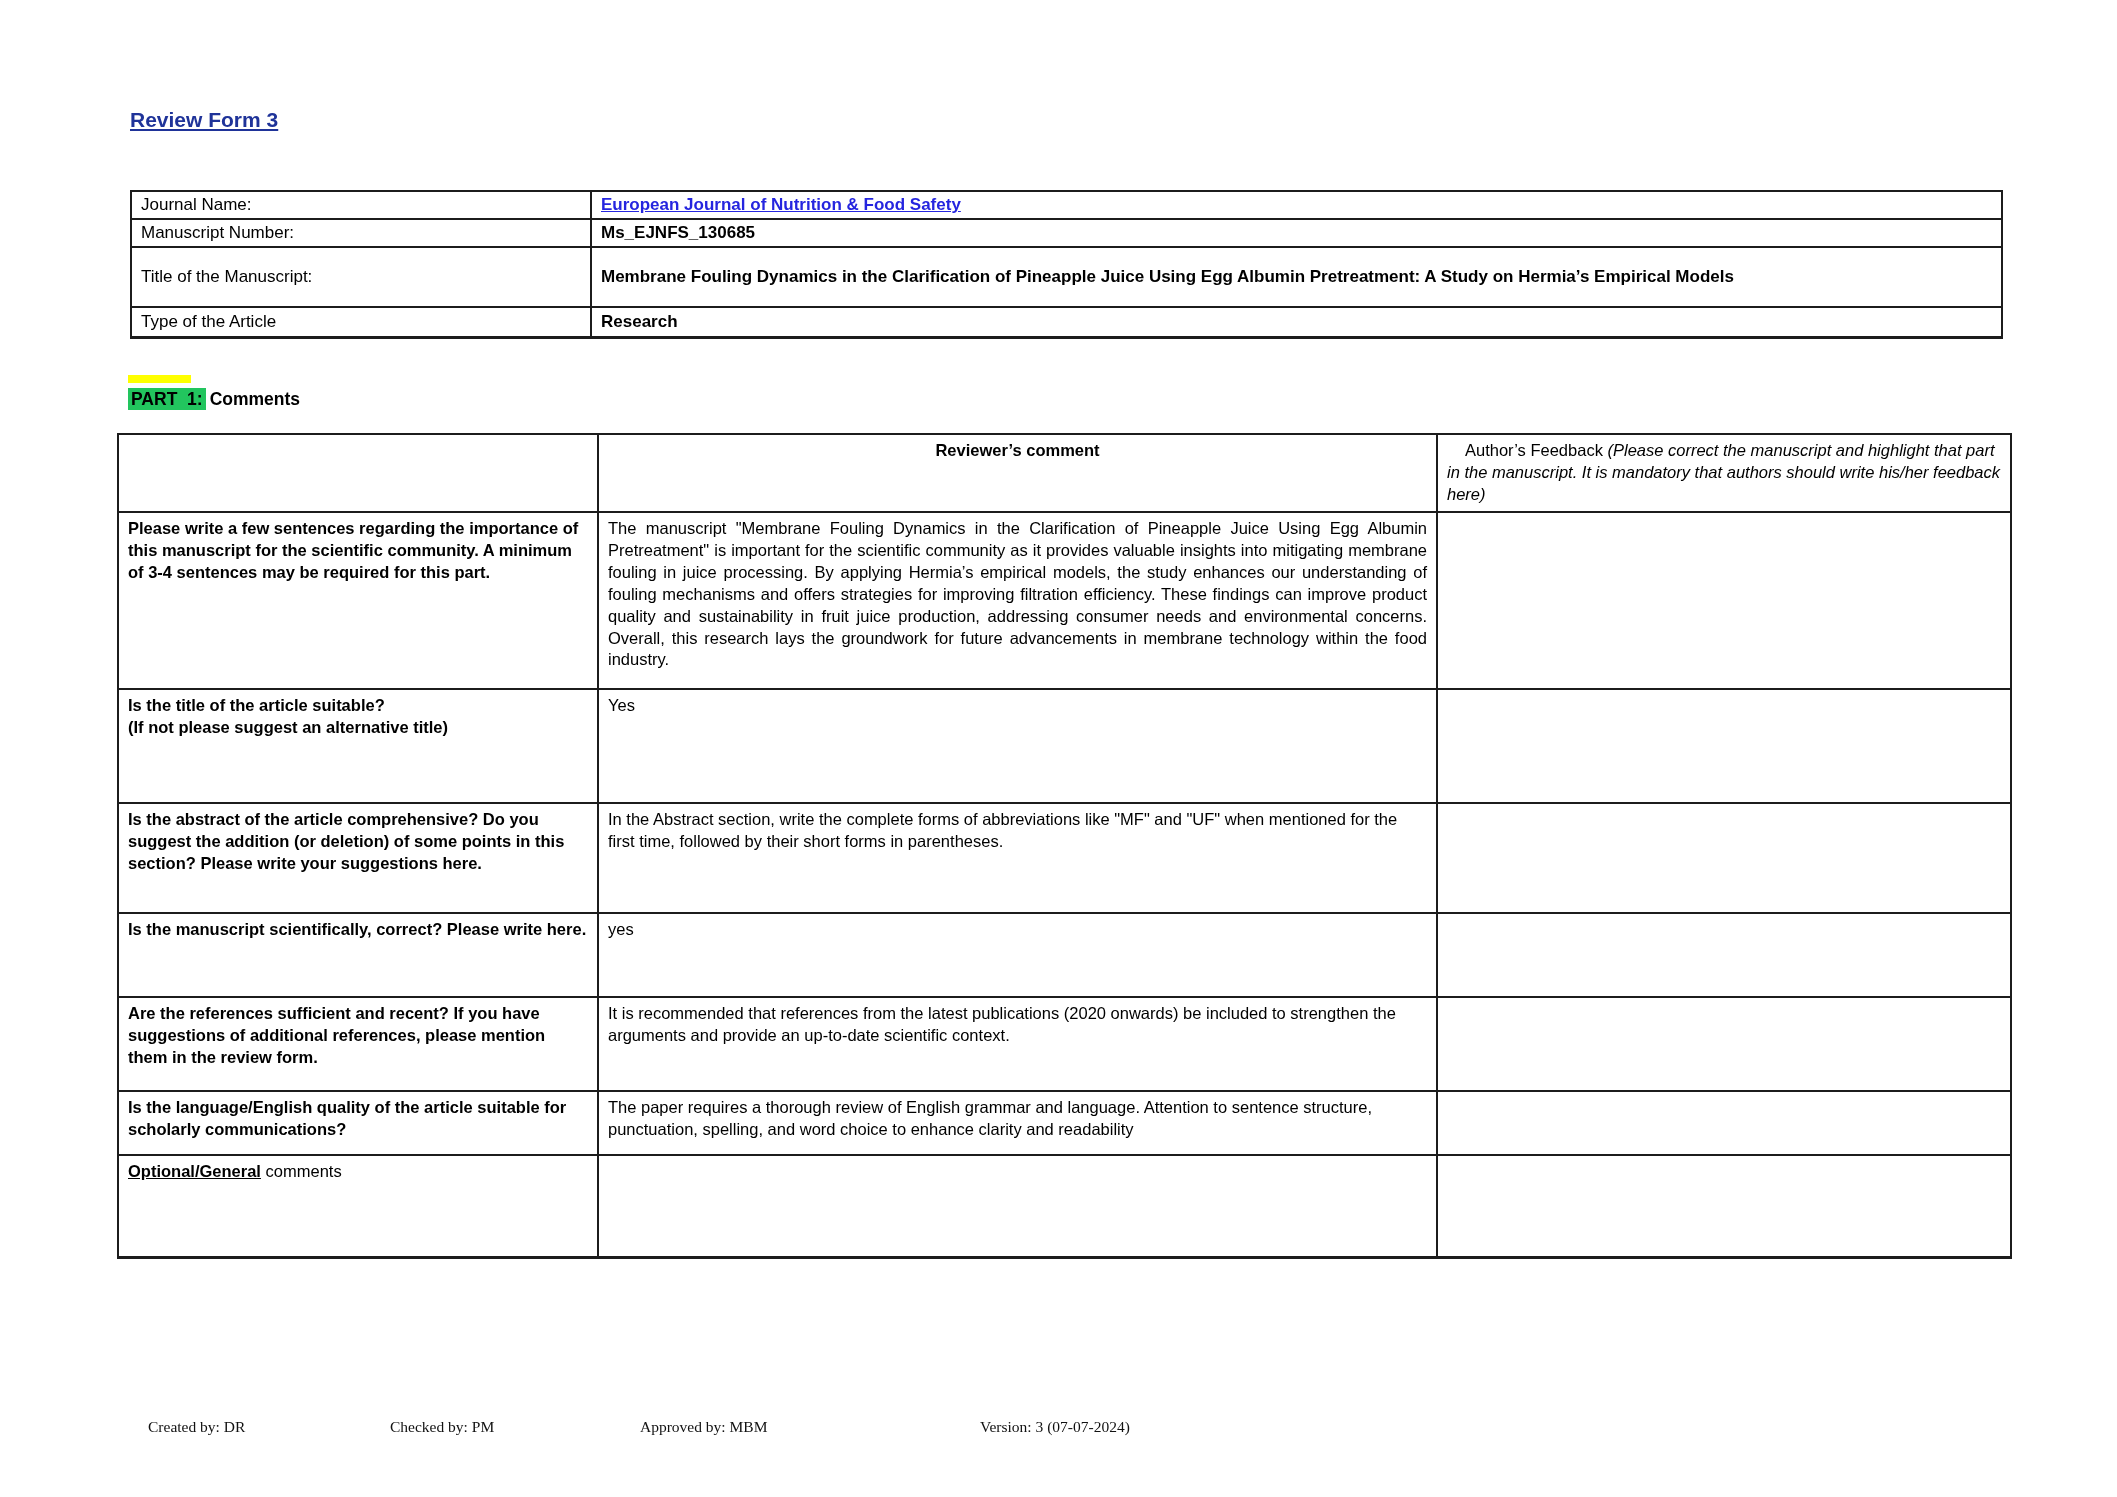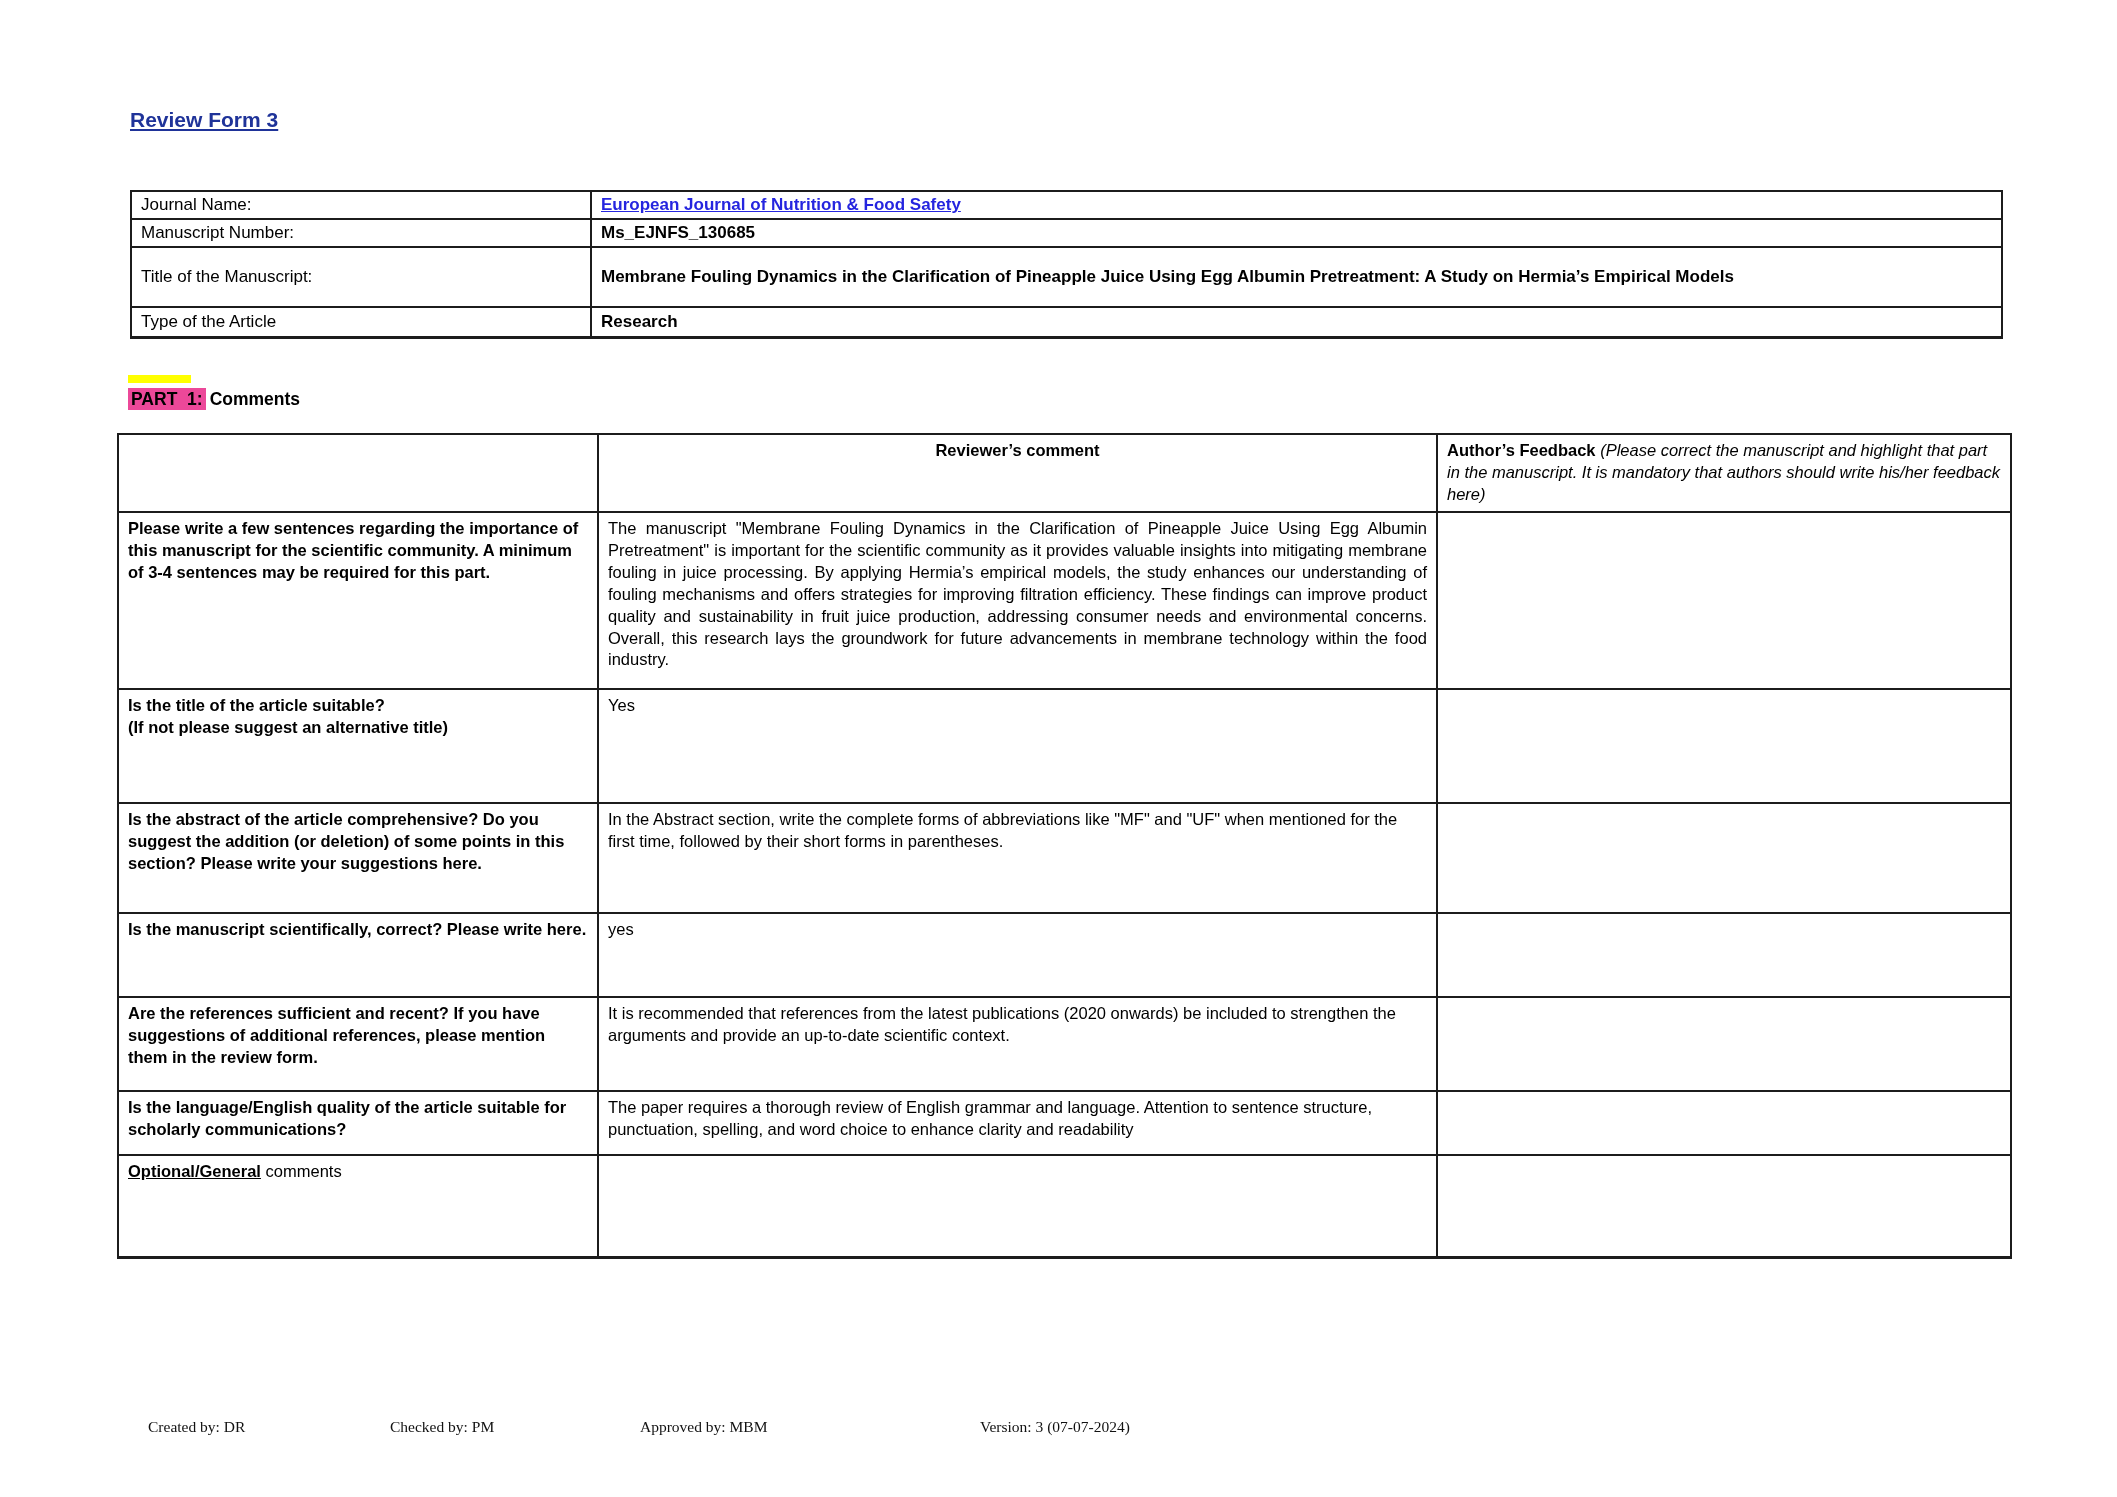--- a/index.html
+++ b/index.html
@@ -34,21 +34,21 @@
   .v-top{vertical-align:top;}
   .bold-val{font-weight:bold;}
   .link{
     color:#2525DF;font-weight:bold;text-decoration:underline;cursor:pointer;
   }
   
   .part1{
     position:absolute;left:128px;top:389px;
     font-size:17.5px;font-weight:bold;color:#000;
   }
-  .part1-badge{background:#ec4899;white-space:pre;padding:1px 3px;}
+  .part1-badge{background:#22c55e;white-space:pre;padding:1px 3px;}
   .part1-label{margin-left:4px;}
   .highlight-artifact{
     position:absolute;left:128px;top:375px;width:63px;height:8px;
     background:#FFFF00;
   }
   
   .comments-table{
     position:absolute;left:117px;top:433px;
     width:1893px;border-collapse:collapse;table-layout:fixed;
   }
@@ -60,21 +60,21 @@
     overflow:hidden;
   }
   .comments-table tr:last-child td{border-bottom:3px solid #1c1c1c;}
   .q-cell{
     font-weight:bold;
     padding-left:42px;
     white-space:pre-line;
   }
   .q-cell-plainpad{padding-left:9px;white-space:normal;}
   .h-reviewer{font-weight:bold;text-align:center;}
-  .h-author-bold{font-weight:bold;}
+  .h-author-bold{font-weight:normal;margin-left:18px;}
   .h-author-italic{font-style:italic;font-weight:normal;}
   .justify{text-align:justify;}
   
   .footer{position:absolute;left:0;top:1418px;width:2117px;height:30px;
     font-family:"Liberation Serif",serif;font-size:15.5px;color:#111;}
   .footer span{position:absolute;top:0;margin-left:18px;}
   .f-created{left:130px;}
   .f-checked{left:372px;}
   .f-approved{left:622px;}
   .f-version{left:962px;}

